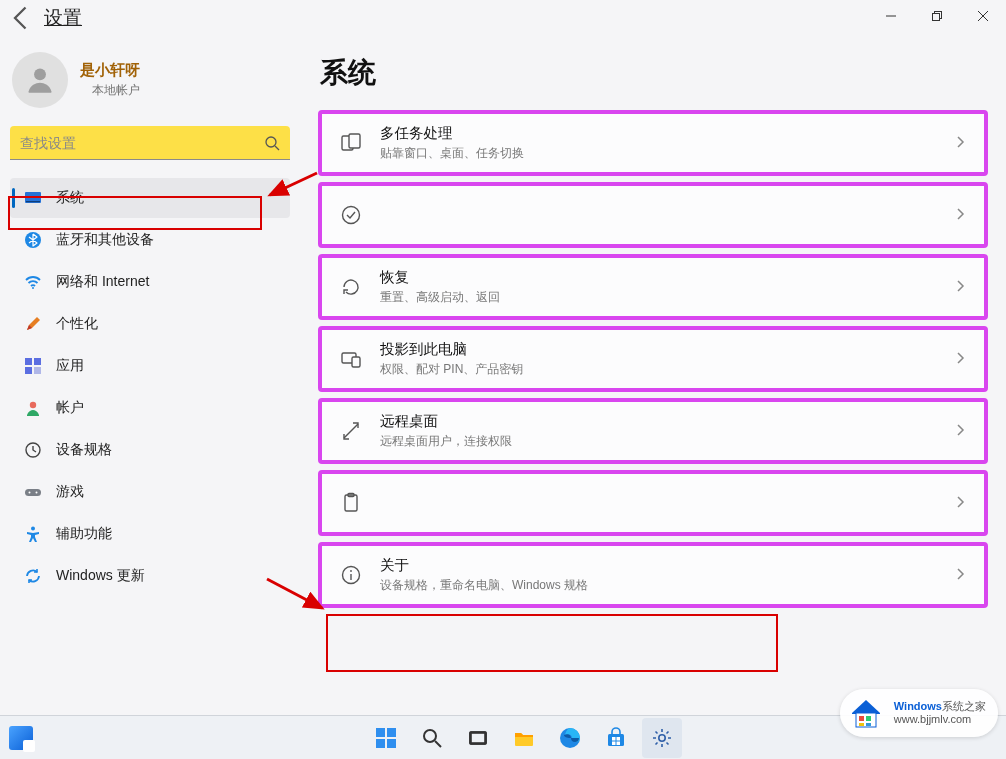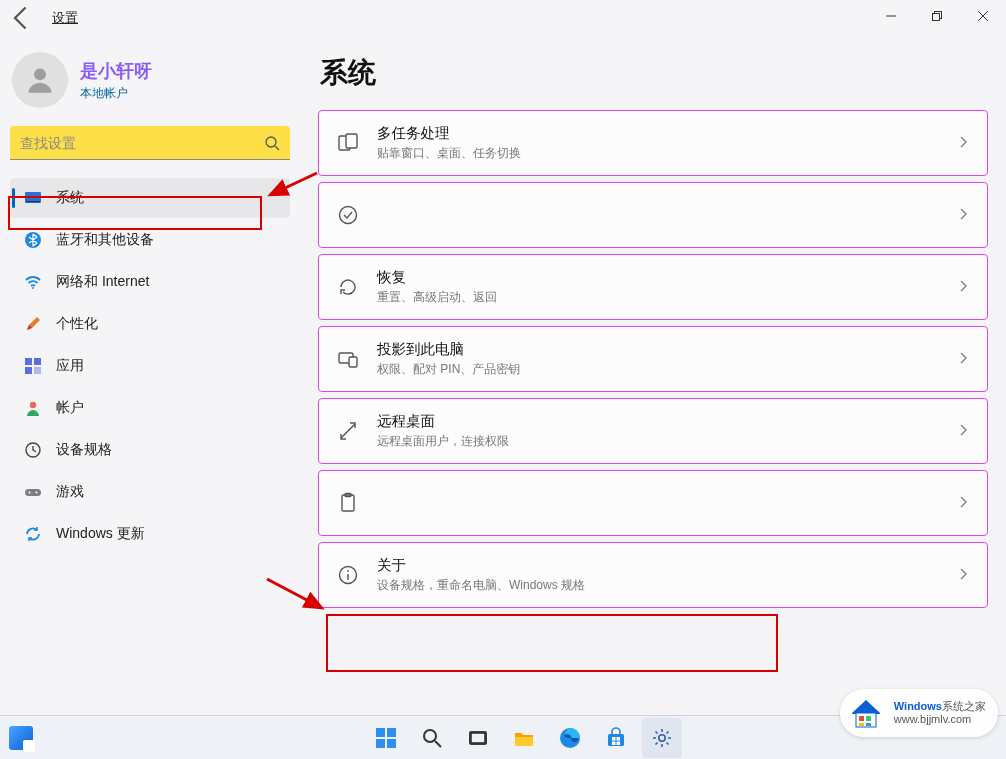--- a/index.html
+++ b/index.html
@@ -1,44 +1,44 @@
 <!DOCTYPE html>
 <html><head>
 <meta charset="utf-8">
 <style>
   * { box-sizing: border-box; margin: 0; padding: 0; font-family: "Segoe UI", "Microsoft YaHei", sans-serif; }
   html, body { width: 1006px; height: 759px; overflow: hidden; background: #f5f5f7; }
   .window { width: 1006px; height: 759px; position: relative; background: #f5f5f7; }
   .titlebar { height: 36px; display: flex; align-items: center; padding-left: 8px; }
   .back-btn { width: 28px; height: 28px; display:flex; align-items:center; justify-content:center; color:#555; border-radius:4px; }
-  .title { font-size: 13px; margin-left: 16px; color:#222;text-decoration:underline; }
+  .title { font-size: 19px; margin-left: 8px; color:#222;text-decoration:underline; }
   .win-controls { position: absolute; right: 0; top: 0; display:flex; }
   .win-btn { width: 46px; height: 32px; display:flex; align-items:center; justify-content:center; color:#333; }
   .win-btn svg { width: 10px; height:10px; }
   .content { display:flex; height: calc(100% - 36px); }
   .sidebar { width: 300px; padding: 16px 10px 0 10px; }
   .profile { display:flex; align-items:center; gap:12px; padding-left: 2px; margin-bottom:18px; }
   .avatar { width:56px; height:56px; border-radius:50%; background:#e0e0e0; display:flex; align-items:center; justify-content:center; }
   .avatar svg { width:34px; height:34px; fill:#9e9e9e; }
-  .profile-name { font-size:18px; font-weight:600; color:#8b5cf6; }
-  .profile-sub { font-size:12px; color:#0369a1; margin-top:2px; }
+  .profile-name { font-size:15px; font-weight:600; color:#a16207; }
+  .profile-sub { font-size:12px; color:#737373; margin-top:2px;text-align:right; }
   .search-wrap { position:relative; margin: 0 0 18px 0; }
   .search { width: 100%; height: 34px; border:none; border-bottom:1.5px solid #8a8a8a; background:#fde047; padding:0 36px 0 10px; font-size:14px; color:#333; border-radius:4px 4px 0 0; }
   .search::placeholder { color:#888; }
   .search-icon { position:absolute; right:10px; top:50%; transform:translateY(-50%); width:16px; height:16px; color:#555; }
   .nav { display:flex; flex-direction:column; gap:2px; margin-top:4px; }
   .nav-item { display:flex; align-items:center; gap:14px; height:40px; padding:0 10px 0 14px; border-radius:4px; font-size:14px; color:#222; position:relative; }
   .nav-item.selected { background:#e7e7ea; }
   .nav-item.selected::before { content:""; position:absolute; left:2px; top:10px; bottom:10px; width:3px; background:#0067c0; border-radius:2px; }
   .nav-ic { width:18px; height:18px; display:flex; align-items:center; justify-content:center; }
   .nav-ic svg { width:18px; height:18px; }
   .main { flex:1; padding: 18px 18px 0 18px; overflow:hidden; }
   .page-title { font-size:28px; font-weight:600; color:#111; margin-bottom:18px; margin-left:2px; }
   .cards { display:flex; flex-direction:column; gap:6px; }
-  .card { background:#fcfcfd; border:1px solid #d946ef; border-radius:4px; height:66px; display:flex; align-items:center; padding:0 18px; position:relative; }
+  .card { background:#fcfcfd; border:4px solid #d946ef; border-radius:4px; height:66px; display:flex; align-items:center; padding:0 18px; position:relative; }
   .card-ic { width:22px; height:22px; color:#555; display:flex; align-items:center; justify-content:center; }
   .card-ic svg { width:22px; height:22px; }
   .card-text { margin-left:18px; display:flex; flex-direction:column; }
   .card-title { font-size:14.5px; color:#111; }
   .card-sub { font-size:12px; color:#777; margin-top:2px; }
   .chev { position:absolute; right:18px; color:#888; }
   .chev svg { width:12px; height:12px; }
   .hl-red { position:absolute; border:2.5px solid #d90000; pointer-events:none; }
   .hl1 { left:8px; top:196px; width:254px; height:34px; }
   .hl2 { left:326px; top:614px; width:452px; height:58px; }
@@ -187,20 +187,29 @@
               <svg viewBox="0 0 18 18">
                 <rect x="1" y="6" width="16" height="7" rx="3.5" fill="#7a7f87"></rect>
                 <circle cx="5.5" cy="9.5" r="1" fill="#fff"></circle>
                 <circle cx="12.5" cy="9.5" r="1" fill="#fff"></circle>
               </svg>
             </span>
           <span>游戏</span>
         </div>
         <div class="nav-item">
           <span class="nav-ic">
+              <svg viewBox="0 0 18 18" fill="#1e88e5">
+                <circle cx="9" cy="3.5" r="2"></circle>
+                <path d="M3 7l6 1 6-1v2l-4 1v2l2 5h-2l-2-4-2 4H5l2-5v-2L3 9z"></path>
+              </svg>
+            </span>
+          <span>辅助功能</span>
+        </div>
+        <div class="nav-item">
+          <span class="nav-ic">
               <svg viewBox="0 0 18 18" fill="none" stroke="#1e88e5" stroke-width="1.8">
                 <path d="M3 9a6 6 0 0 1 10-4"></path>
                 <path d="M15 9a6 6 0 0 1-10 4"></path>
                 <path d="M13 2v3h-3M5 16v-3h3" stroke-width="1.6"></path>
               </svg>
             </span>
           <span>Windows 更新</span>
         </div>
       </div>
     </div>

